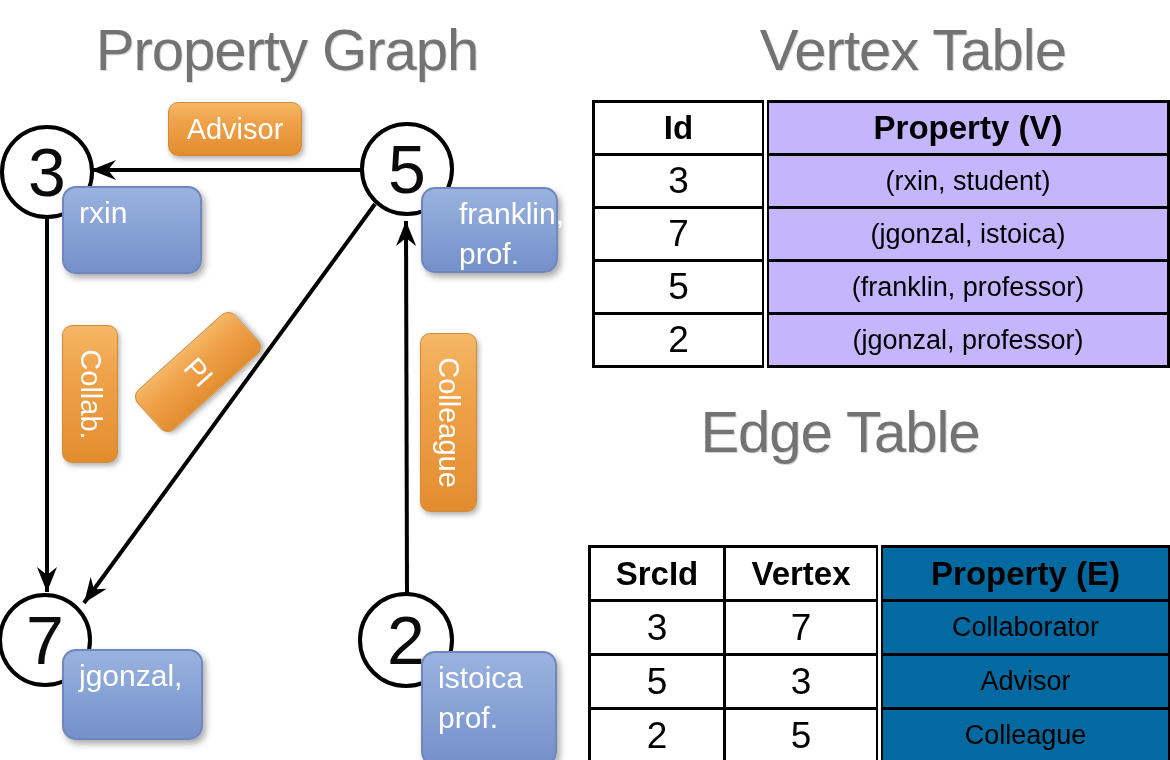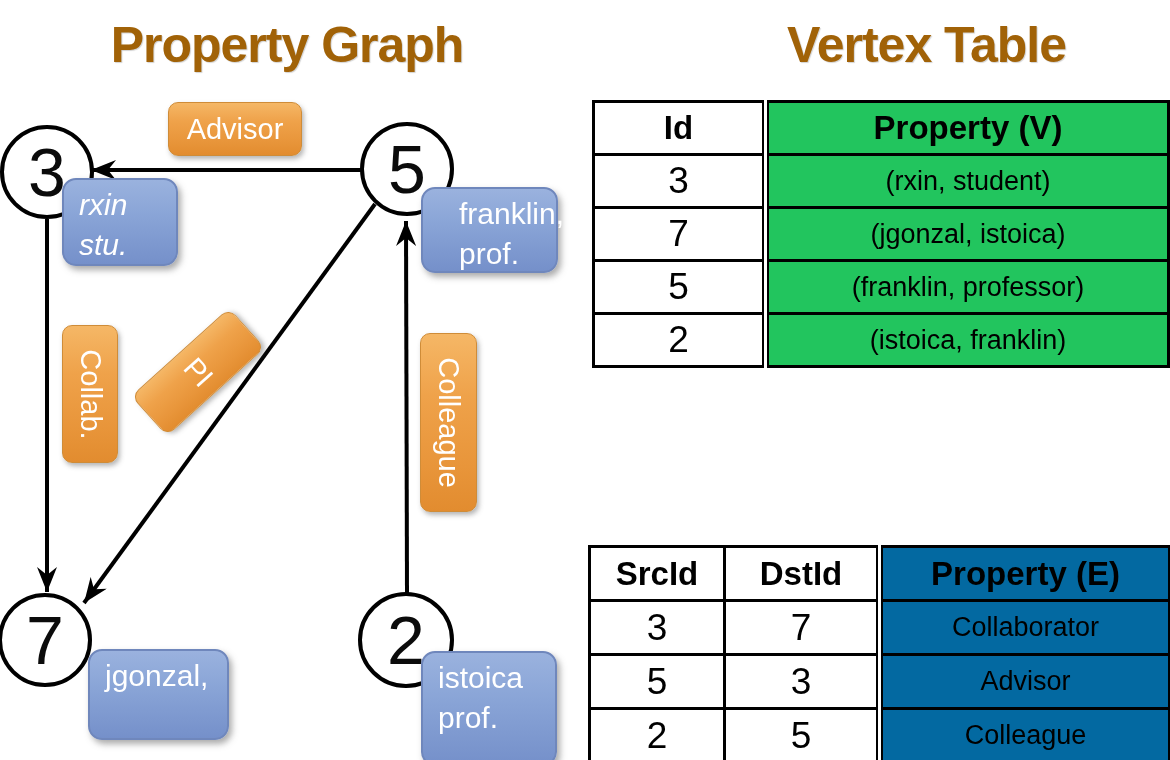--- a/index.html
+++ b/index.html
@@ -2,22 +2,22 @@
 <html><head>
 <meta charset="utf-8">
 <style>
   * { margin:0; padding:0; box-sizing:border-box; }
   html,body { background:#ffffff; }
   #slide {
     position:relative; width:1170px; height:760px; background:#ffffff;
     font-family:"Liberation Sans", sans-serif; color:#000; overflow:hidden;
   }
   .title {
-    position:absolute; text-align:center; font-size:50px; font-weight:700;
-    letter-spacing:-1px; color:#a16207;
+    position:absolute; text-align:center; font-size:58px; font-weight:400;
+    letter-spacing:-1px; color:#737373;
     text-shadow:1px 1px 1px rgba(0,0,0,0.18);
     white-space:nowrap;
   }
   #pg-title  { left:62px;  top:16px;  width:450px; }
   #vt-title  { left:666px; top:16px;  width:400px;text-align:right; }
   #et-title  { left:640px; top:398px; width:400px; }
 
   .graph-svg { position:absolute; left:0; top:0; }
   .edge { stroke:#000; stroke-width:4; fill:none; }
   .node { fill:#fff; stroke:#000; stroke-width:4; }
@@ -43,48 +43,49 @@
 
   
   .vlabel {
     position:absolute;
     background:linear-gradient(to bottom,#9ab2de 0%,#8aa5d7 40%,#7590ca 100%);
     border:2px solid #6f87bc; border-radius:14px;
     color:#fff; font-size:30px; line-height:40px;
     padding:5px 6px 0 15px;
     box-shadow:3px 4px 6px rgba(90,90,90,0.5);
   }
-  #box-rxin    { left:62px;  top:178px; width:116px; height:88px;font-style:italic; }
+  #box-rxin    { left:62px;  top:186px; width:140px; height:88px; }
   #box-frank   { left:421px; top:187px; width:137px; height:86px;padding-left:36px; }
-  #box-jgonzal { left:62px;  top:649px; width:141px; height:91px;margin-left:26px; }
+  #box-jgonzal { left:62px;  top:649px; width:141px; height:91px; }
   #box-istoica { left:421px; top:651px; width:136px; height:115px; }
 
   
   table { position:absolute; border-collapse:collapse; table-layout:fixed; }
   td, th {
     border:3px solid #000; text-align:center; vertical-align:middle;
     padding:0; overflow:hidden; white-space:nowrap;
   }
   th { font-weight:700; font-size:33px; }
   td { font-weight:400; font-size:37px; }
   .cell-sm { font-size:27px; }
   #vertex-table { left:592px; top:100px; width:575px; }
   #vertex-table tr { height:53px;margin-top:40px; }
   #edge-table { left:588px; top:509px; width:580px;margin-top:36px; }
   #edge-table tr { height:54px; }
-  .prop-v { background:#22c55e; border-left:7px double #000; }
+  .prop-v { background:#c4b5fd; border-left:7px double #000; }
   .prop-e { background:#0369a1; border-left:7px double #000; }
 </style>
 </head>
 <body>
 
 <div id="slide">
 
   <div id="pg-title" class="title">Property Graph</div>
   <div id="vt-title" class="title">Vertex Table</div>
+  <div id="et-title" class="title">Edge Table</div>
 
   <svg class="graph-svg" width="585" height="760" viewBox="0 0 585 760">
     <defs>
       <marker id="arr" viewBox="0 0 26 20" refX="25" refY="10" markerWidth="26" markerHeight="20" orient="auto" markerUnits="userSpaceOnUse">
         <path d="M0,0 L25,10 L0,20 L8,10 Z" fill="#000"></path>
       </marker>
     </defs>
 
     <line class="edge" x1="362" y1="170" x2="91" y2="170" marker-end="url(#arr)"></line>
     <line class="edge" x1="47" y1="219" x2="47" y2="592" marker-end="url(#arr)"></line>
@@ -110,21 +111,20 @@
   </div>
   <div id="lbl-pi" class="elabel">
     <span class="vtext">PI</span>
   </div>
   <div id="lbl-colleague" class="elabel">
     <span class="vtext">Colleague</span>
   </div>
 
   <div id="box-rxin" class="vlabel">
     <div>rxin</div>
-    <div>stu.</div>
   </div>
   <div id="box-frank" class="vlabel">
     <div>franklin,</div>
     <div>prof.</div>
   </div>
   <div id="box-jgonzal" class="vlabel">
     <div>jgonzal,</div>
   </div>
   <div id="box-istoica" class="vlabel">
     <div>istoica</div>
@@ -148,35 +148,35 @@
     <tr>
       <td>7</td>
       <td class="prop-v cell-sm">(jgonzal, istoica)</td>
     </tr>
     <tr>
       <td>5</td>
       <td class="prop-v cell-sm">(franklin, professor)</td>
     </tr>
     <tr>
       <td>2</td>
-      <td class="prop-v cell-sm">(istoica, franklin)</td>
+      <td class="prop-v cell-sm">(jgonzal, professor)</td>
     </tr>
   </tbody>
     </table>
 
   <table id="edge-table">
     <colgroup>
         <col style="width:135px">
         <col style="width:155px">
         <col style="width:290px">
       </colgroup>
     <tbody>
         <tr>
       <th>SrcId</th>
-      <th>DstId</th>
+      <th>Vertex</th>
       <th class="prop-e">Property (E)</th>
     </tr>
     <tr>
       <td>3</td>
       <td>7</td>
       <td class="prop-e cell-sm">Collaborator</td>
     </tr>
     <tr>
       <td>5</td>
       <td>3</td>

